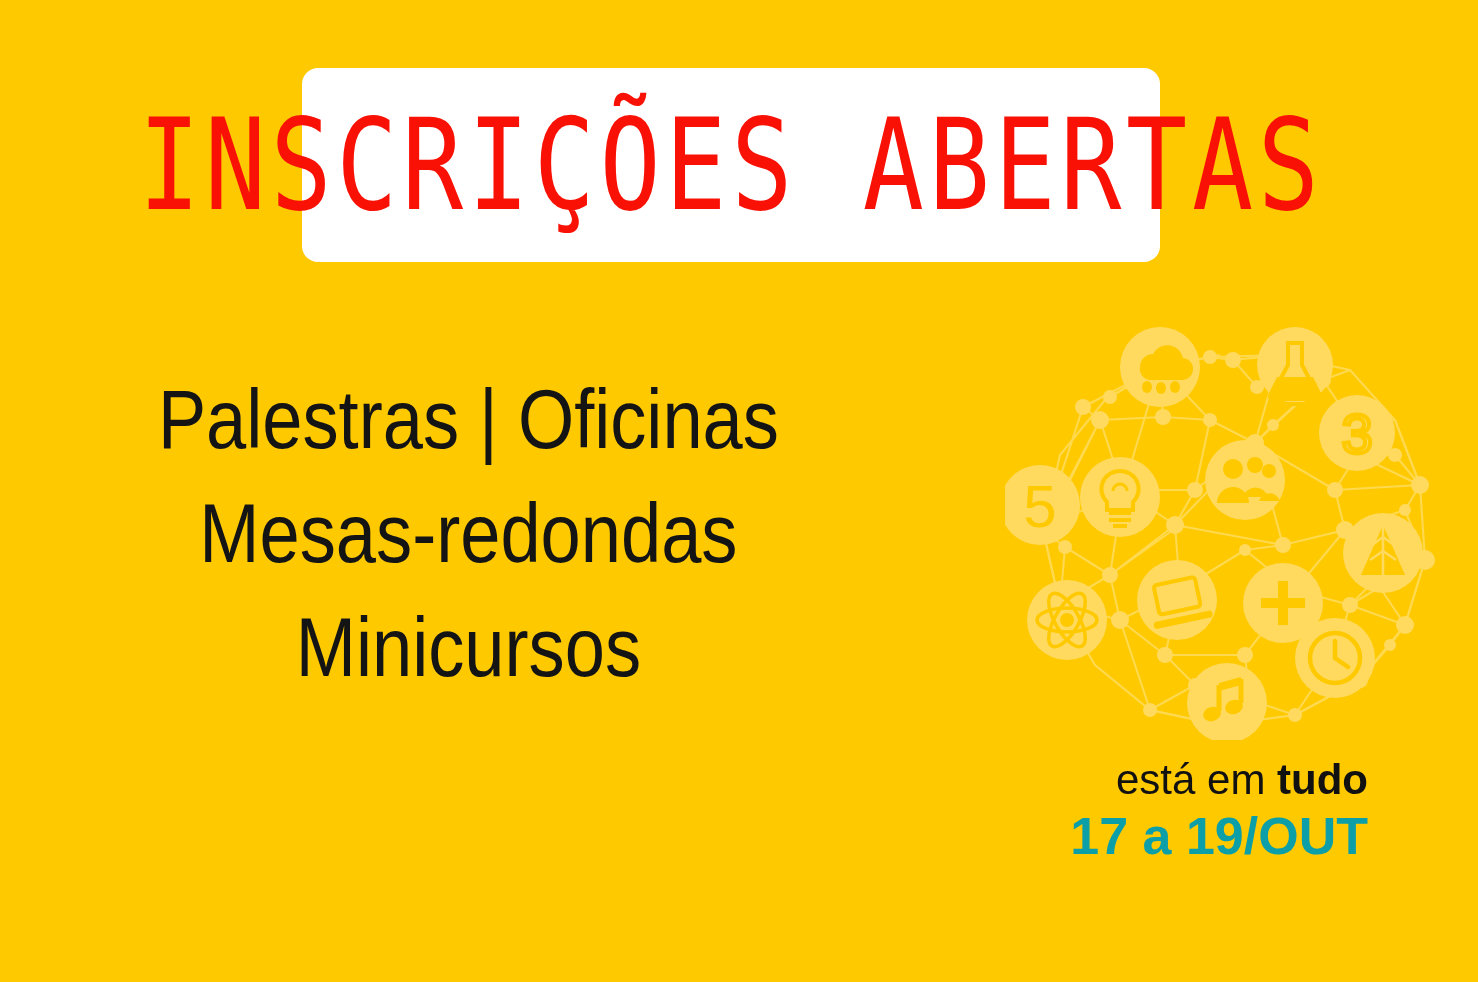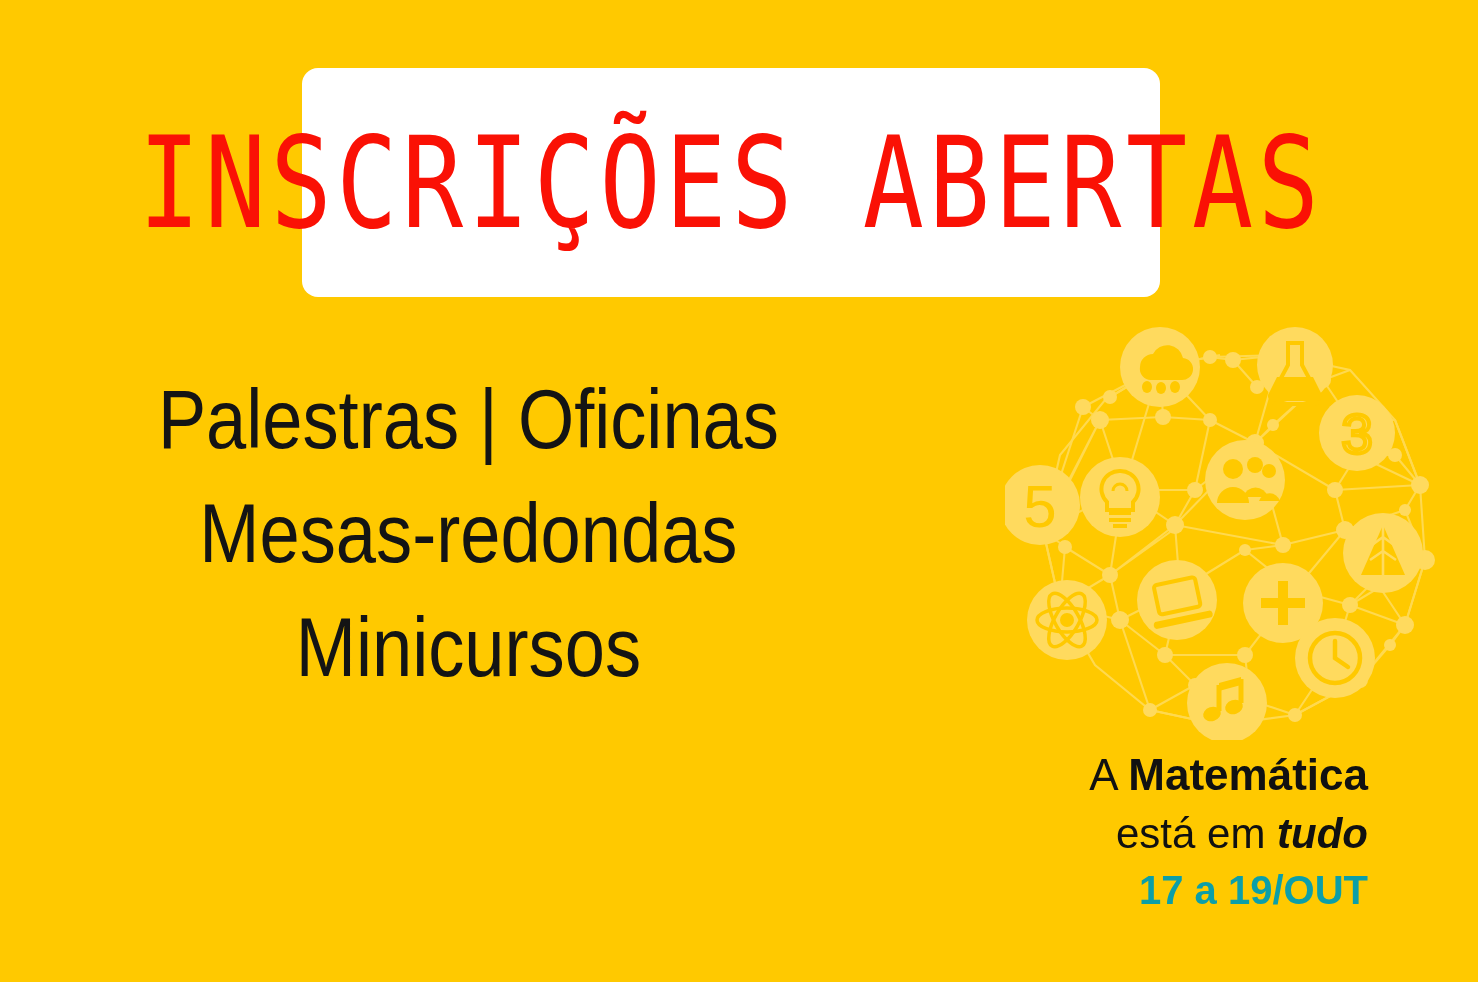--- a/index.html
+++ b/index.html
@@ -30,21 +30,21 @@
     pointer-events: none;
   }
   .network-graphic svg { display: block; width: 100%; height: 100%; }
 
   
   .headline-card {
     position: absolute;
     left: 302px;
     top: 68px;
     width: 858px;
-    height: 229px;
+    height: 194px;
     background: #FFFFFF;
     border-radius: 16px;
     display: flex;
     align-items: center;
     justify-content: center;
   }
   .headline-text {
     color: #FA1105;
     font-size: 108px;
     line-height: 1;
@@ -121,24 +121,24 @@
   }
   .tagline-line1 .em { font-weight: 700; }
   .tagline-line2 {
     color: #111111;
     font-size: 42px;
     line-height: 52px;
     font-weight: 300;
     white-space: nowrap;
     margin-top: 6px;
   }
-  .tagline-line2 .em { font-weight: 700; font-style: italic; }
+  .tagline-line2 .em { font-weight: 700; }
   .tagline-dates {
     color: #0C9FA8;
-    font-size: 40px;
+    font-size: 52px;
     line-height: 48px;
     font-weight: 700;
     white-space: nowrap;
     margin-top: 6px;
   }
 </style>
 </head>
 <body>
 
 <div class="poster">
@@ -301,18 +301,17 @@
   </div>
 
   <div class="activities">
     <div class="activity-line">Palestras | Oficinas</div>
     <div class="activity-line">Mesas-redondas</div>
     <div class="activity-line">Minicursos</div>
   </div>
 
 
   <div class="tagline">
-    <div class="tagline-line1"><span>A </span><span class="em">Matemática</span></div>
     <div class="tagline-line2"><span>está  em  </span><span class="em">tudo</span></div>
     <div class="tagline-dates">17 a 19/OUT</div>
   </div>
 
 </div>
 
 </body></html>

